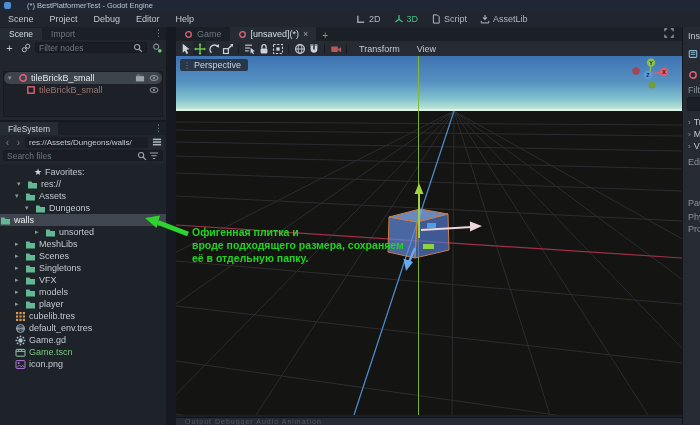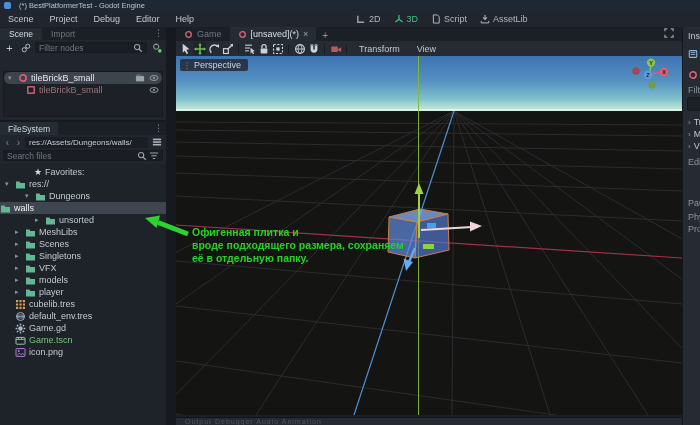--- a/index.html
+++ b/index.html
@@ -1,20 +1,20 @@
 <!DOCTYPE html>
 <html><head>
 <meta charset="utf-8">
 <style>
 *{box-sizing:border-box;margin:0;padding:0;font-family:"Liberation Sans",sans-serif;}
 html,body{width:700px;height:425px;overflow:hidden;}
 body{position:relative;background:#161a20;color:#c3cad1;font-size:9px;-webkit-font-smoothing:antialiased;}
 .abs{position:absolute;}
 
-.titlebar{position:absolute;left:0;top:0;width:700px;height:11px;background:#1f2734;color:#bac3cd;font-size:7.5px;line-height:11px;padding-left:4px;display:flex;align-items:center;gap:8px;}
+.titlebar{position:absolute;left:0;top:0;width:700px;height:11px;background:#1f2734;color:#bac3cd;font-size:7.5px;line-height:11px;padding-left:4px;display:flex;align-items:center;gap:16px;}
 .appicon{width:7px;height:7px;border-radius:2px;background:#4d8fd0;display:inline-block;}
 .menubar{position:absolute;left:0;top:11px;width:700px;height:16px;background:#21262e;display:flex;align-items:center;font-size:9px;color:#c3cad1;}
 .menu-item{padding:0 8px;line-height:16px;cursor:default;}
 .workspaces{position:absolute;left:356px;top:0;height:16px;display:flex;align-items:center;gap:13px;}
 .ws{display:flex;align-items:center;gap:3px;color:#aeb6bf;}
 .ws.active{color:#3fbf84;}
 .icn{display:inline-flex;align-items:center;justify-content:center;line-height:0;}
 
 .panel{background:#21262e;}
 .scene-panel{position:absolute;left:0;top:27px;width:166px;height:93px;}
@@ -245,28 +245,37 @@
         </span>
     </div>
   </div>
   <div class="fs-tree" id="fs-tree">
       <div class="fsrow" style="padding-left: 34px;">
         <span class="icn">
           <span style="color:#d8dde2;font-size:9px;">★</span>
         </span>
         <span class="lbl" style="color:#c3cad1">Favorites:</span>
       </div>
-      <div class="fsrow" style="padding-left: 5px;">
+      <div class="fsrow" style="padding-left: 17px;">
         <span class="caret">▾</span>
         <span class="icn">
           <svg width="11" height="11" viewBox="0 0 11 11">
             <path d="M1 2.5h3.4l1 1.4H10v5.6H1z" fill="#63b894"></path>
           </svg>
         </span>
         <span class="lbl" style="color:#c3cad1">res://</span>
+      </div>
+      <div class="fsrow" style="padding-left: 15px;">
+        <span class="caret">▾</span>
+        <span class="icn">
+          <svg width="11" height="11" viewBox="0 0 11 11">
+            <path d="M1 2.5h3.4l1 1.4H10v5.6H1z" fill="#63b894"></path>
+          </svg>
+        </span>
+        <span class="lbl" style="color:#c3cad1">Assets</span>
       </div>
       <div class="fsrow" style="padding-left: 25px;">
         <span class="caret">▾</span>
         <span class="icn">
           <svg width="11" height="11" viewBox="0 0 11 11">
             <path d="M1 2.5h3.4l1 1.4H10v5.6H1z" fill="#63b894"></path>
           </svg>
         </span>
         <span class="lbl" style="color:#c3cad1">Dungeons</span>
       </div>

